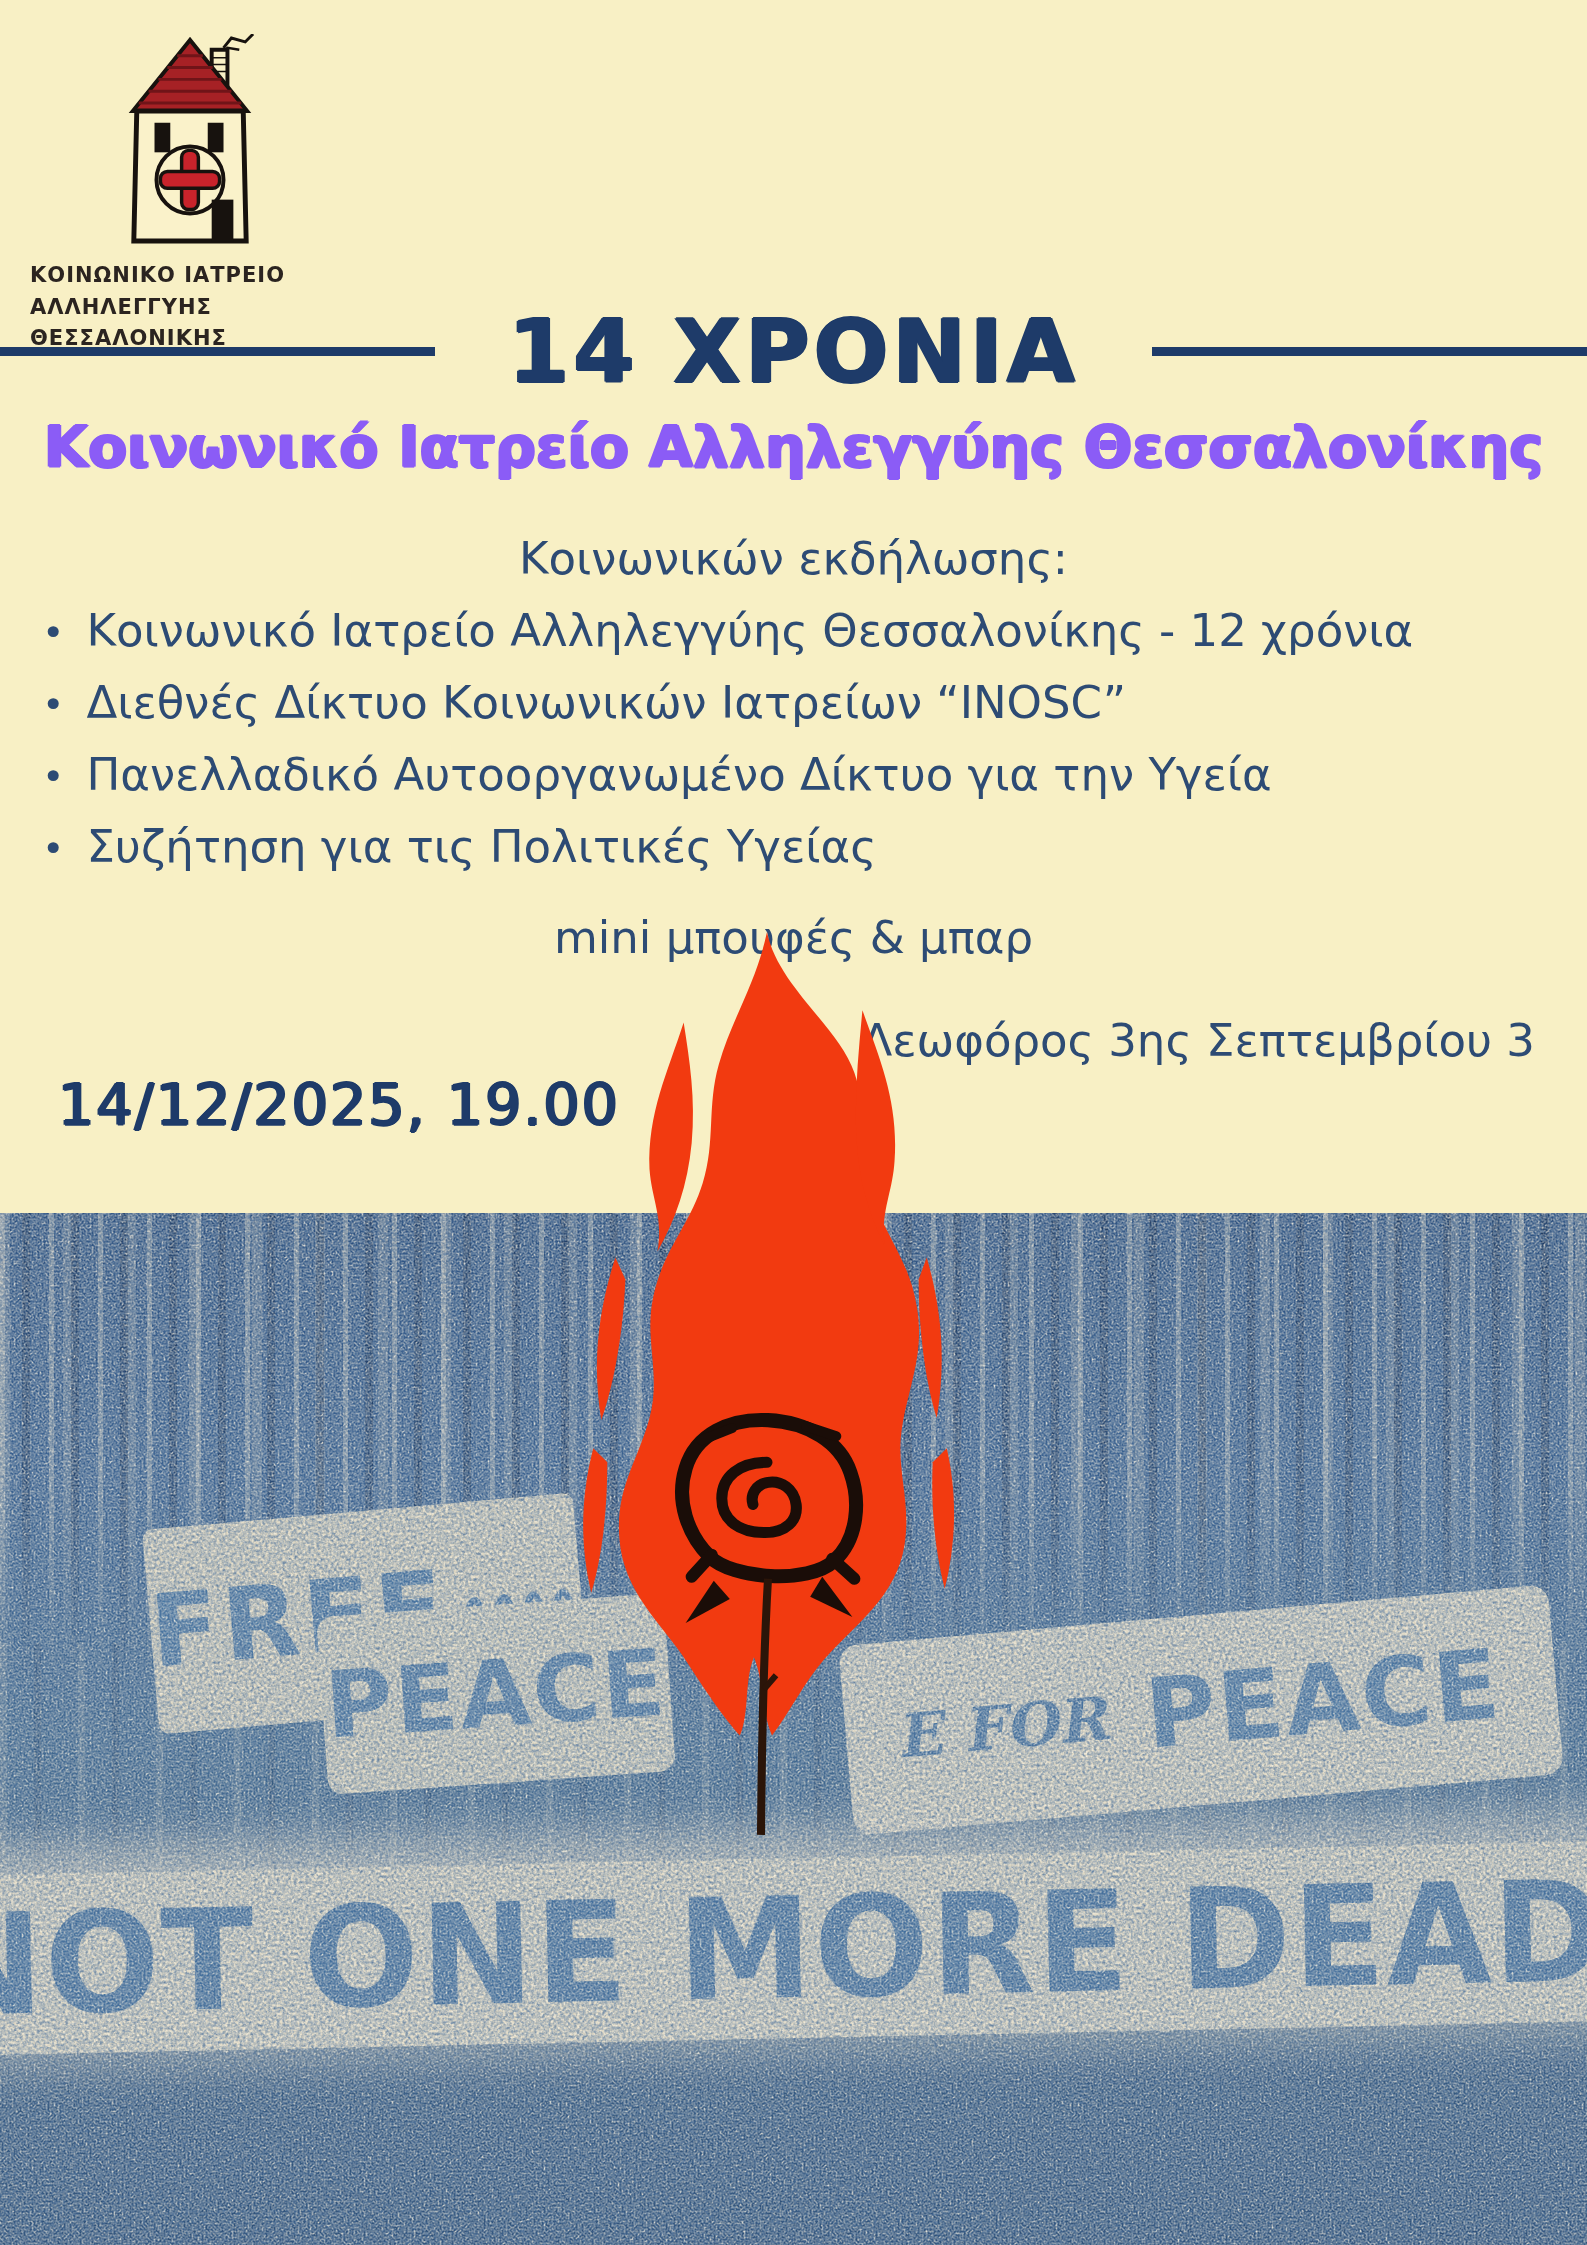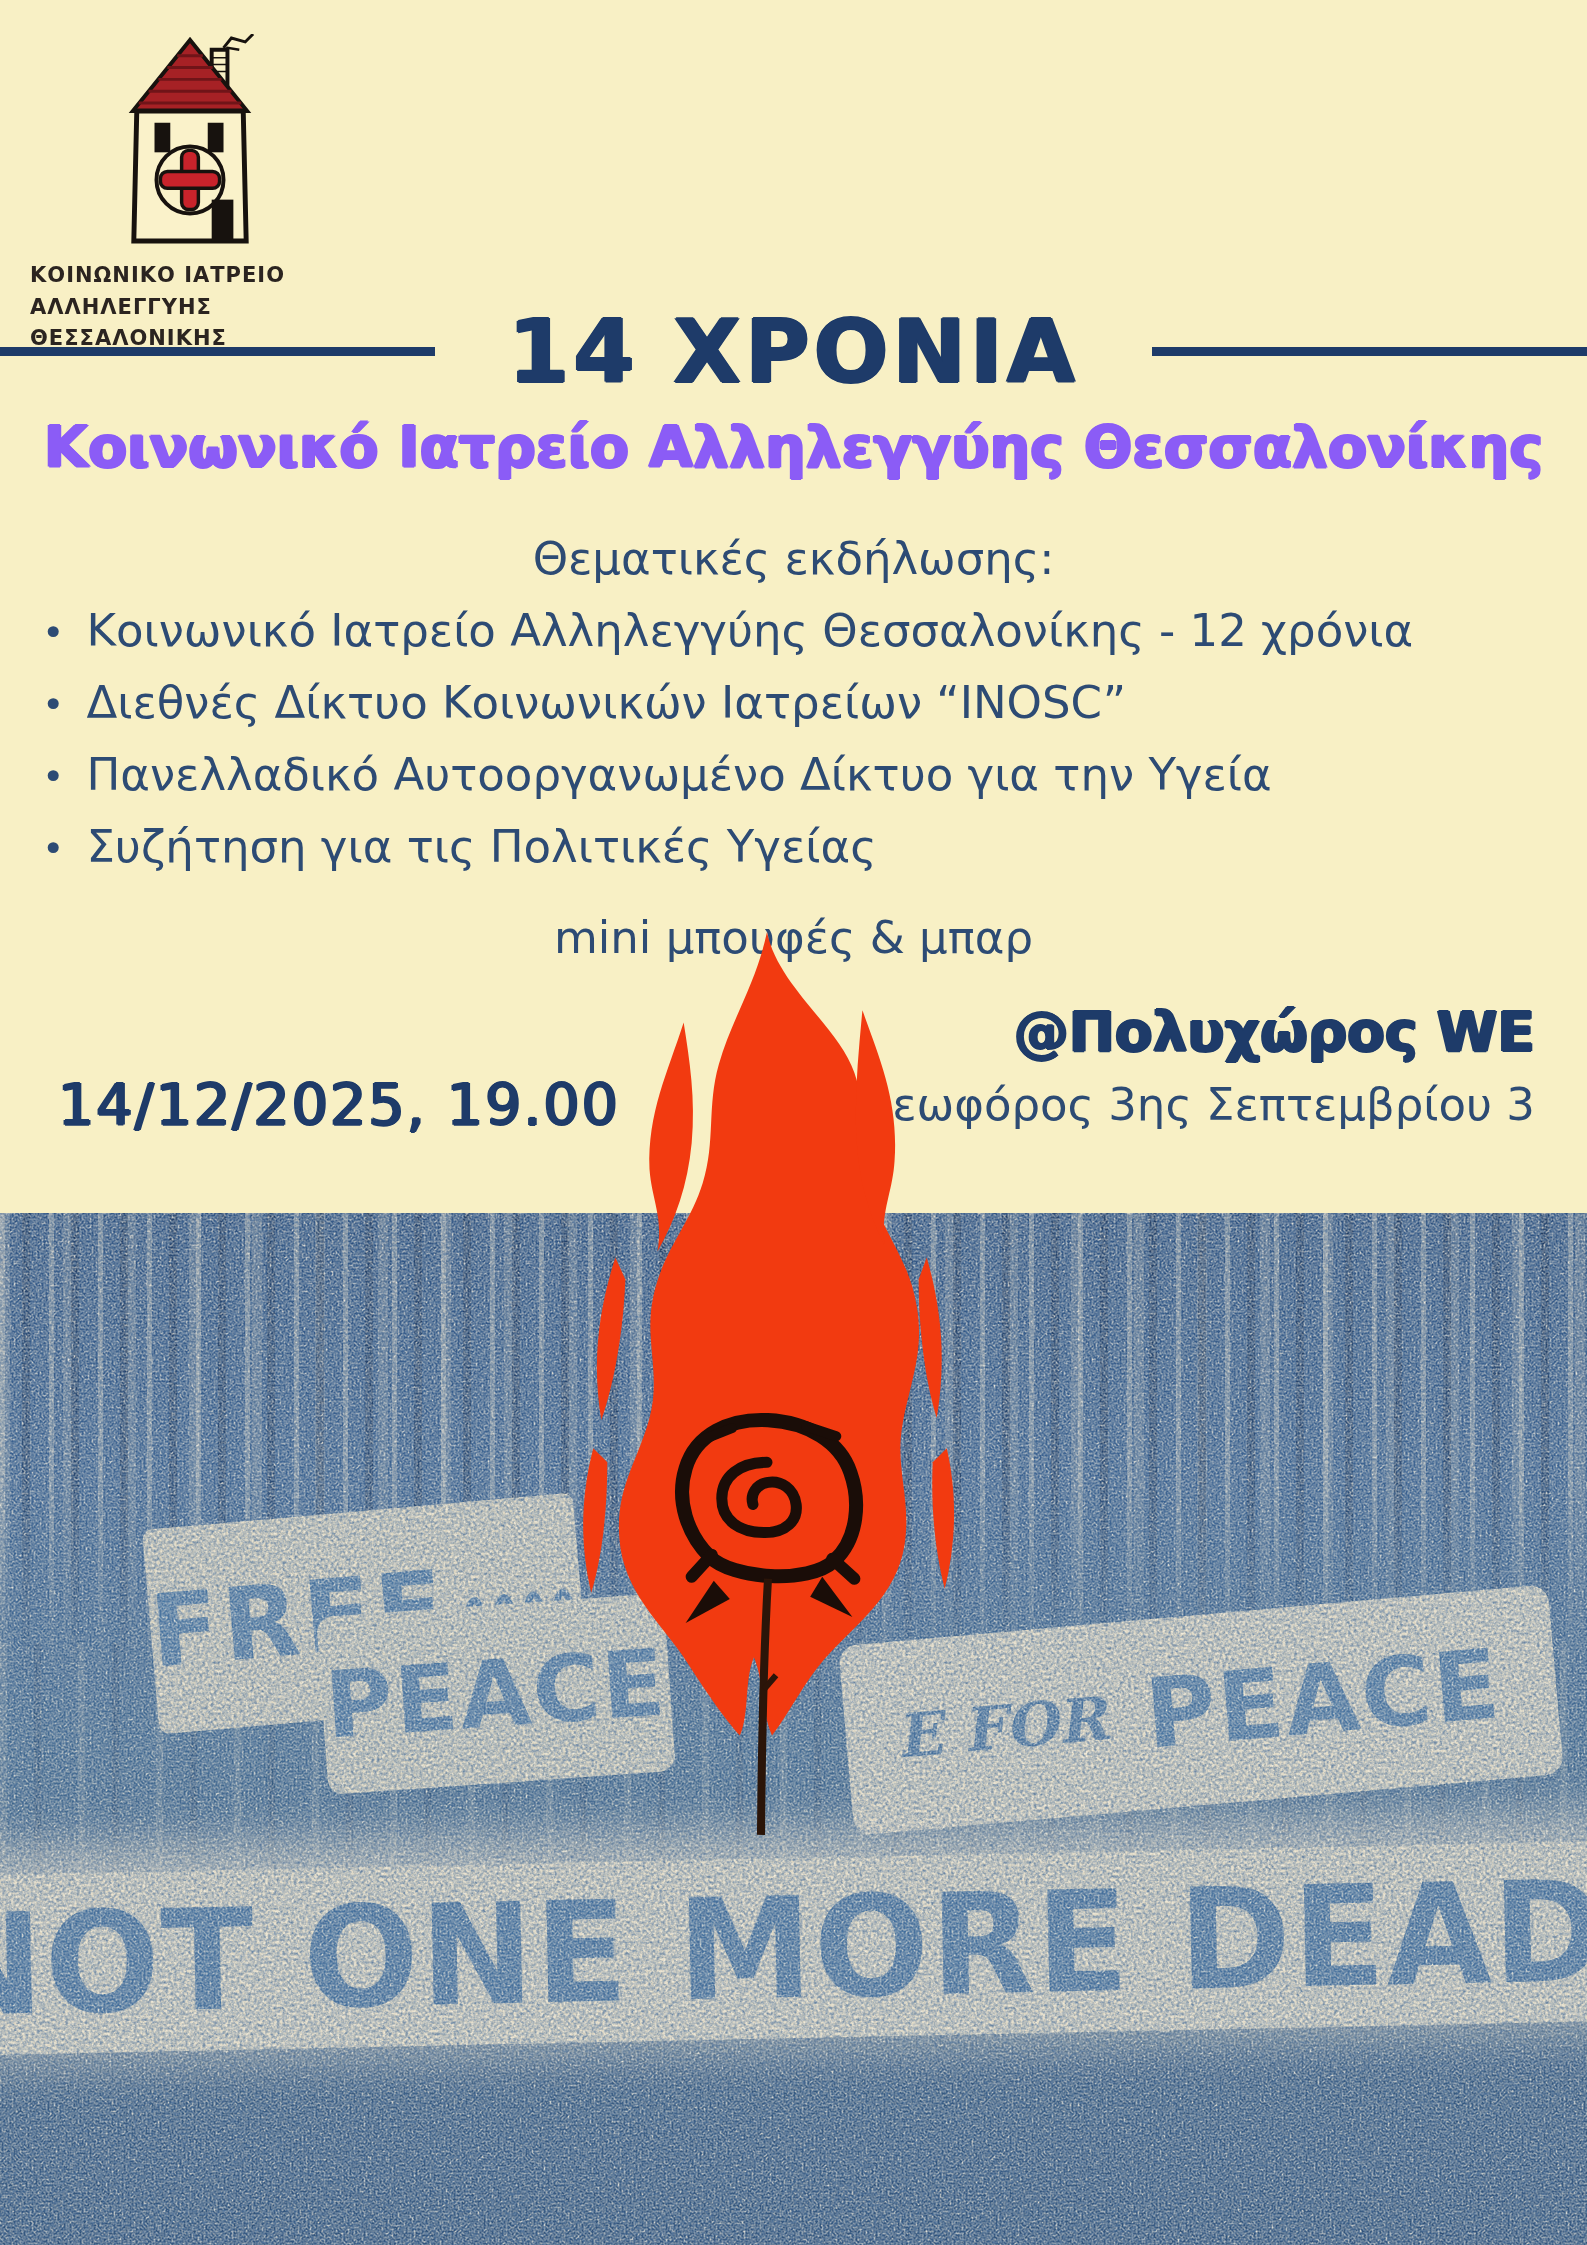--- a/index.html
+++ b/index.html
@@ -101,21 +101,21 @@
 
 <div class="title-row">
   <div class="rule"></div>
   <div class="title fat">14 ΧΡΟΝΙΑ</div>
   <div class="rule"></div>
 </div>
 
 <div class="subtitle fat">Κοινωνικό Ιατρείο Αλληλεγγύης Θεσσαλονίκης</div>
 
 <div class="agenda">
-  <h2 class="agenda-heading">Θεματικές εκδήλωσης:</h2>
+  <h2 class="agenda-heading">Κοινωνικών εκδήλωσης:</h2>
   <ul>
     <li>
       <span class="dot">•</span>
       <span>Κοινωνικό Ιατρείο Αλληλεγγύης Θεσσαλονίκης - 12 χρόνια</span>
     </li>
     <li>
       <span class="dot">•</span>
       <span>Διεθνές Δίκτυο Κοινωνικών Ιατρείων “INOSC”</span>
     </li>
     <li>
@@ -125,21 +125,20 @@
     <li>
       <span class="dot">•</span>
       <span>Συζήτηση για τις Πολιτικές Υγείας</span>
     </li>
   </ul>
   <div class="footnote">mini μπουφές &amp; μπαρ</div>
 </div>
 
 <div class="when fat">14/12/2025, 19.00</div>
 <div class="where">
-  <div class="name fat">@Πολυχώρος WE</div>
   <div class="addr">Λεωφόρος 3ης Σεπτεμβρίου 3</div>
 </div>
 
 <div class="photo">
   <div class="streaks"></div>
   <div class="streaks2"></div>
 
   <div class="banner b-free">
     <span>FREE</span>
     <svg width="130" height="64" viewBox="0 0 130 64">

